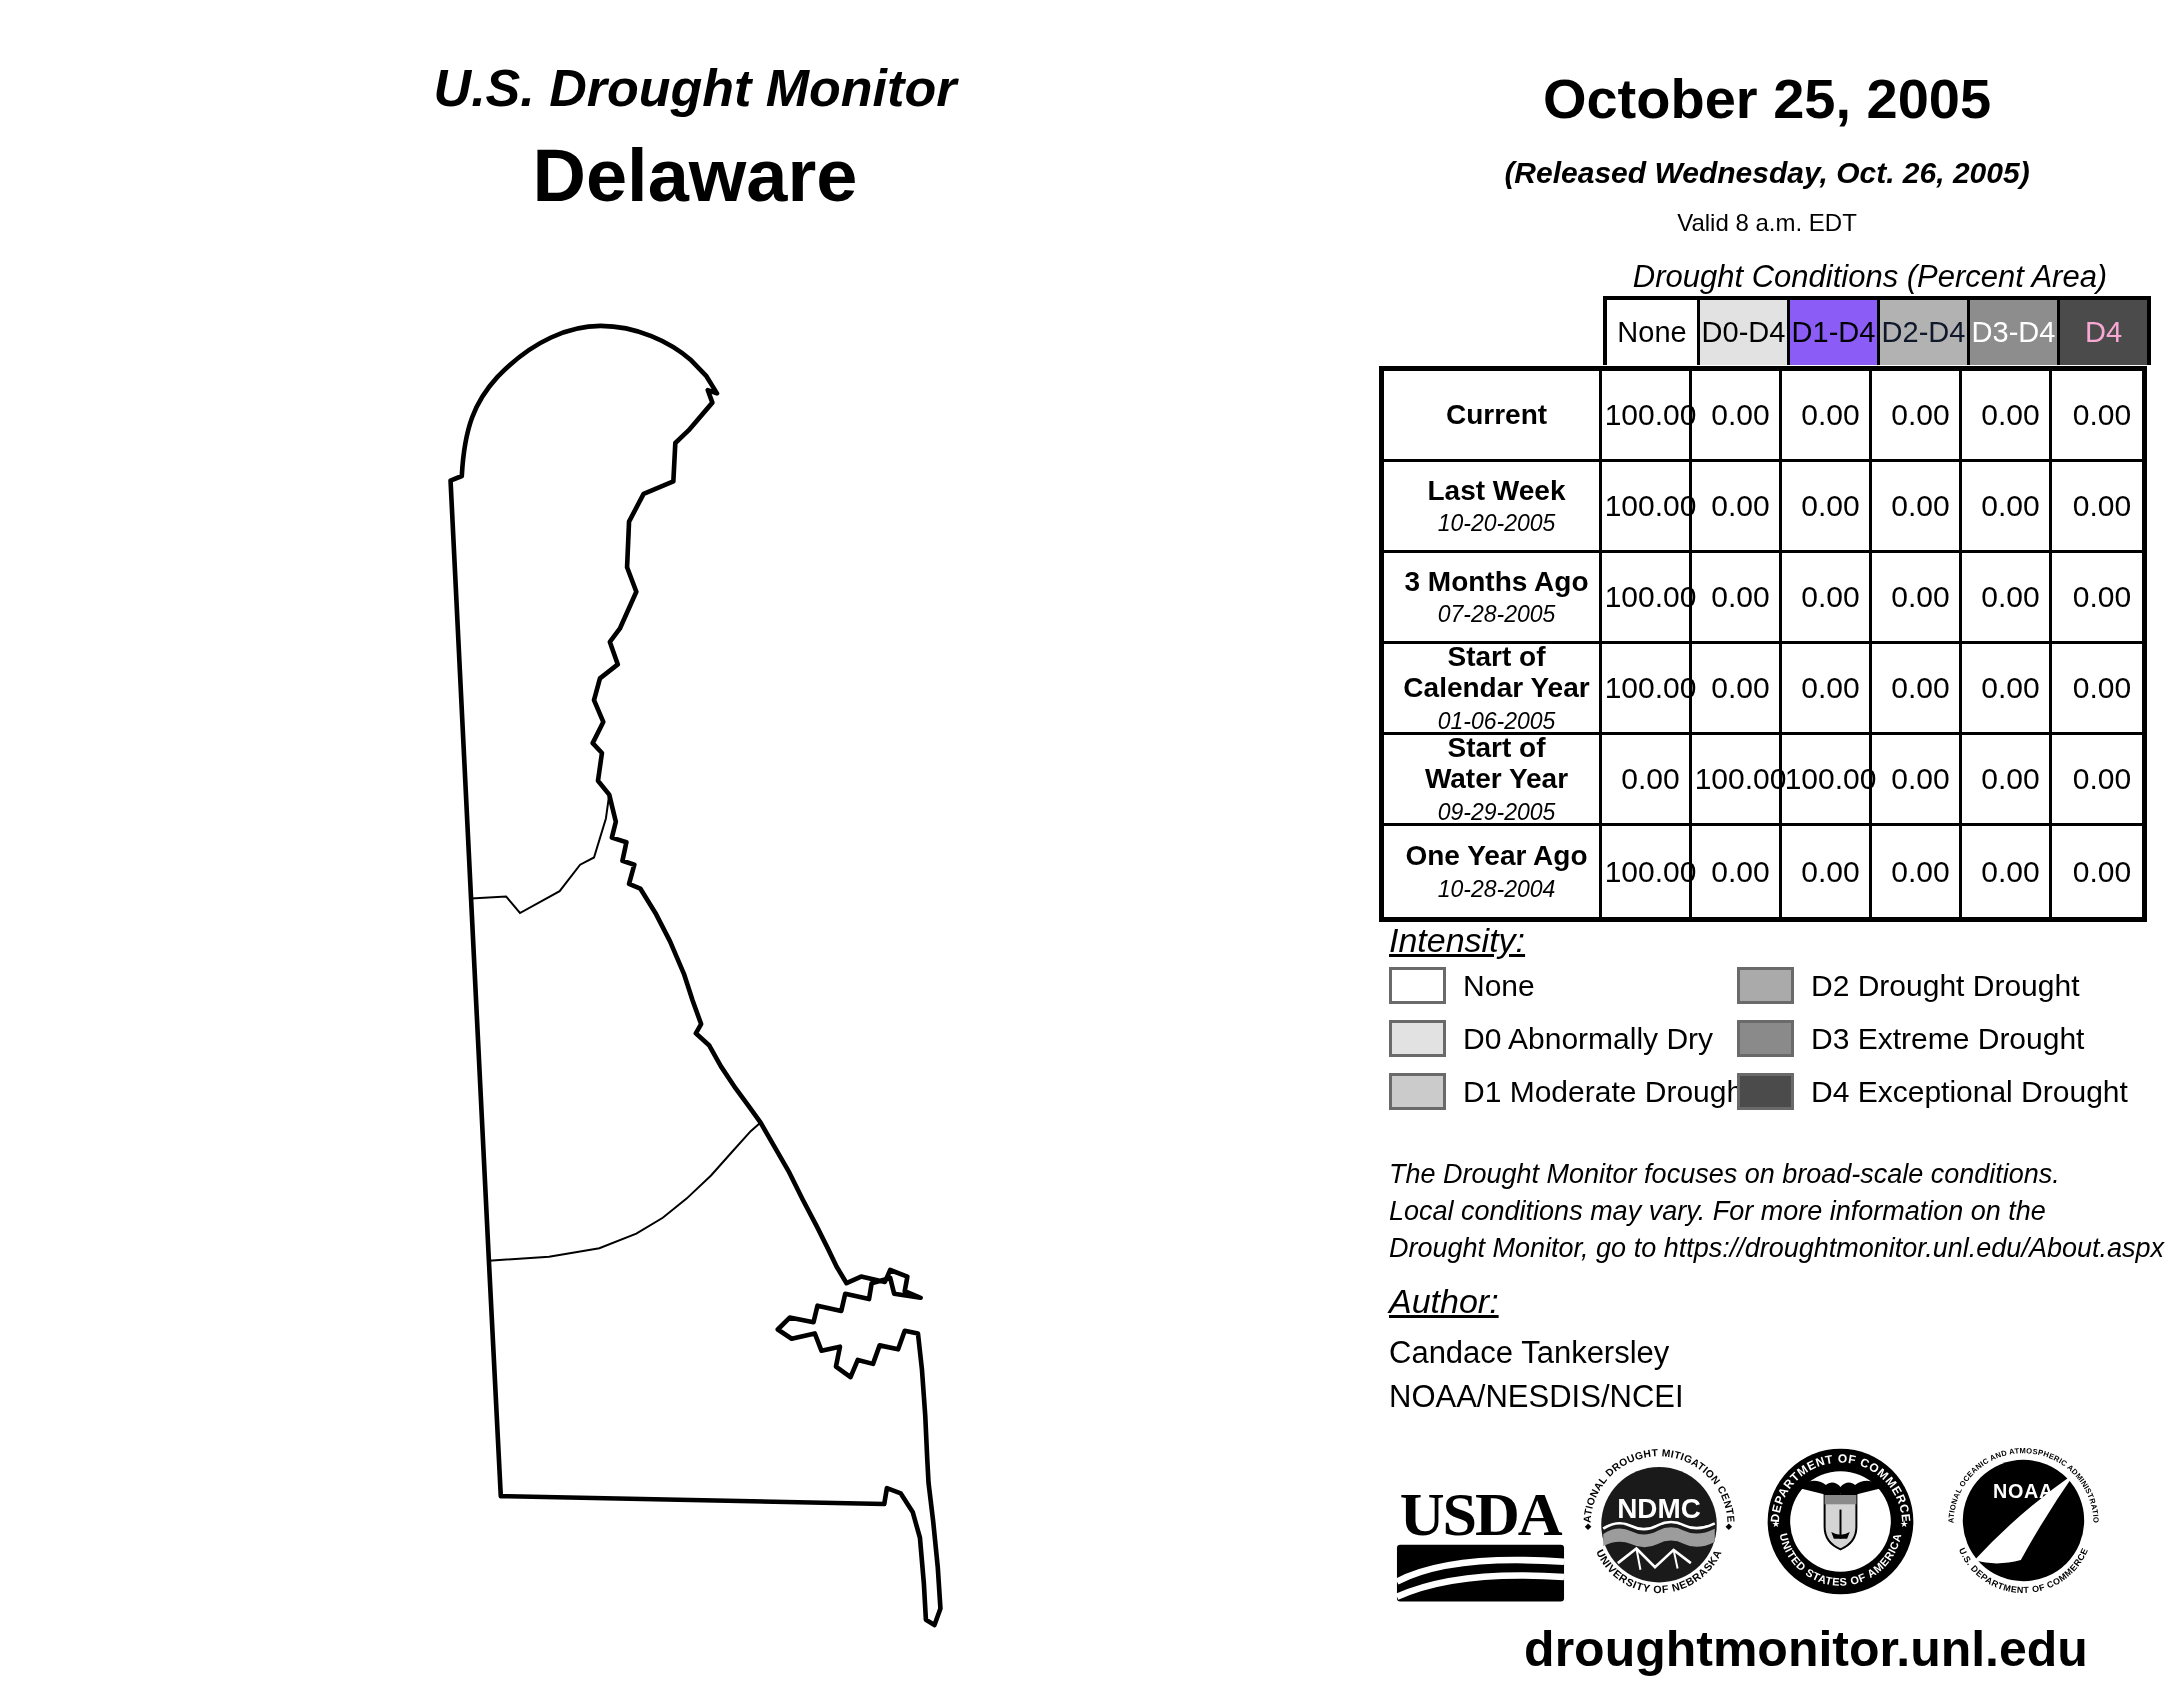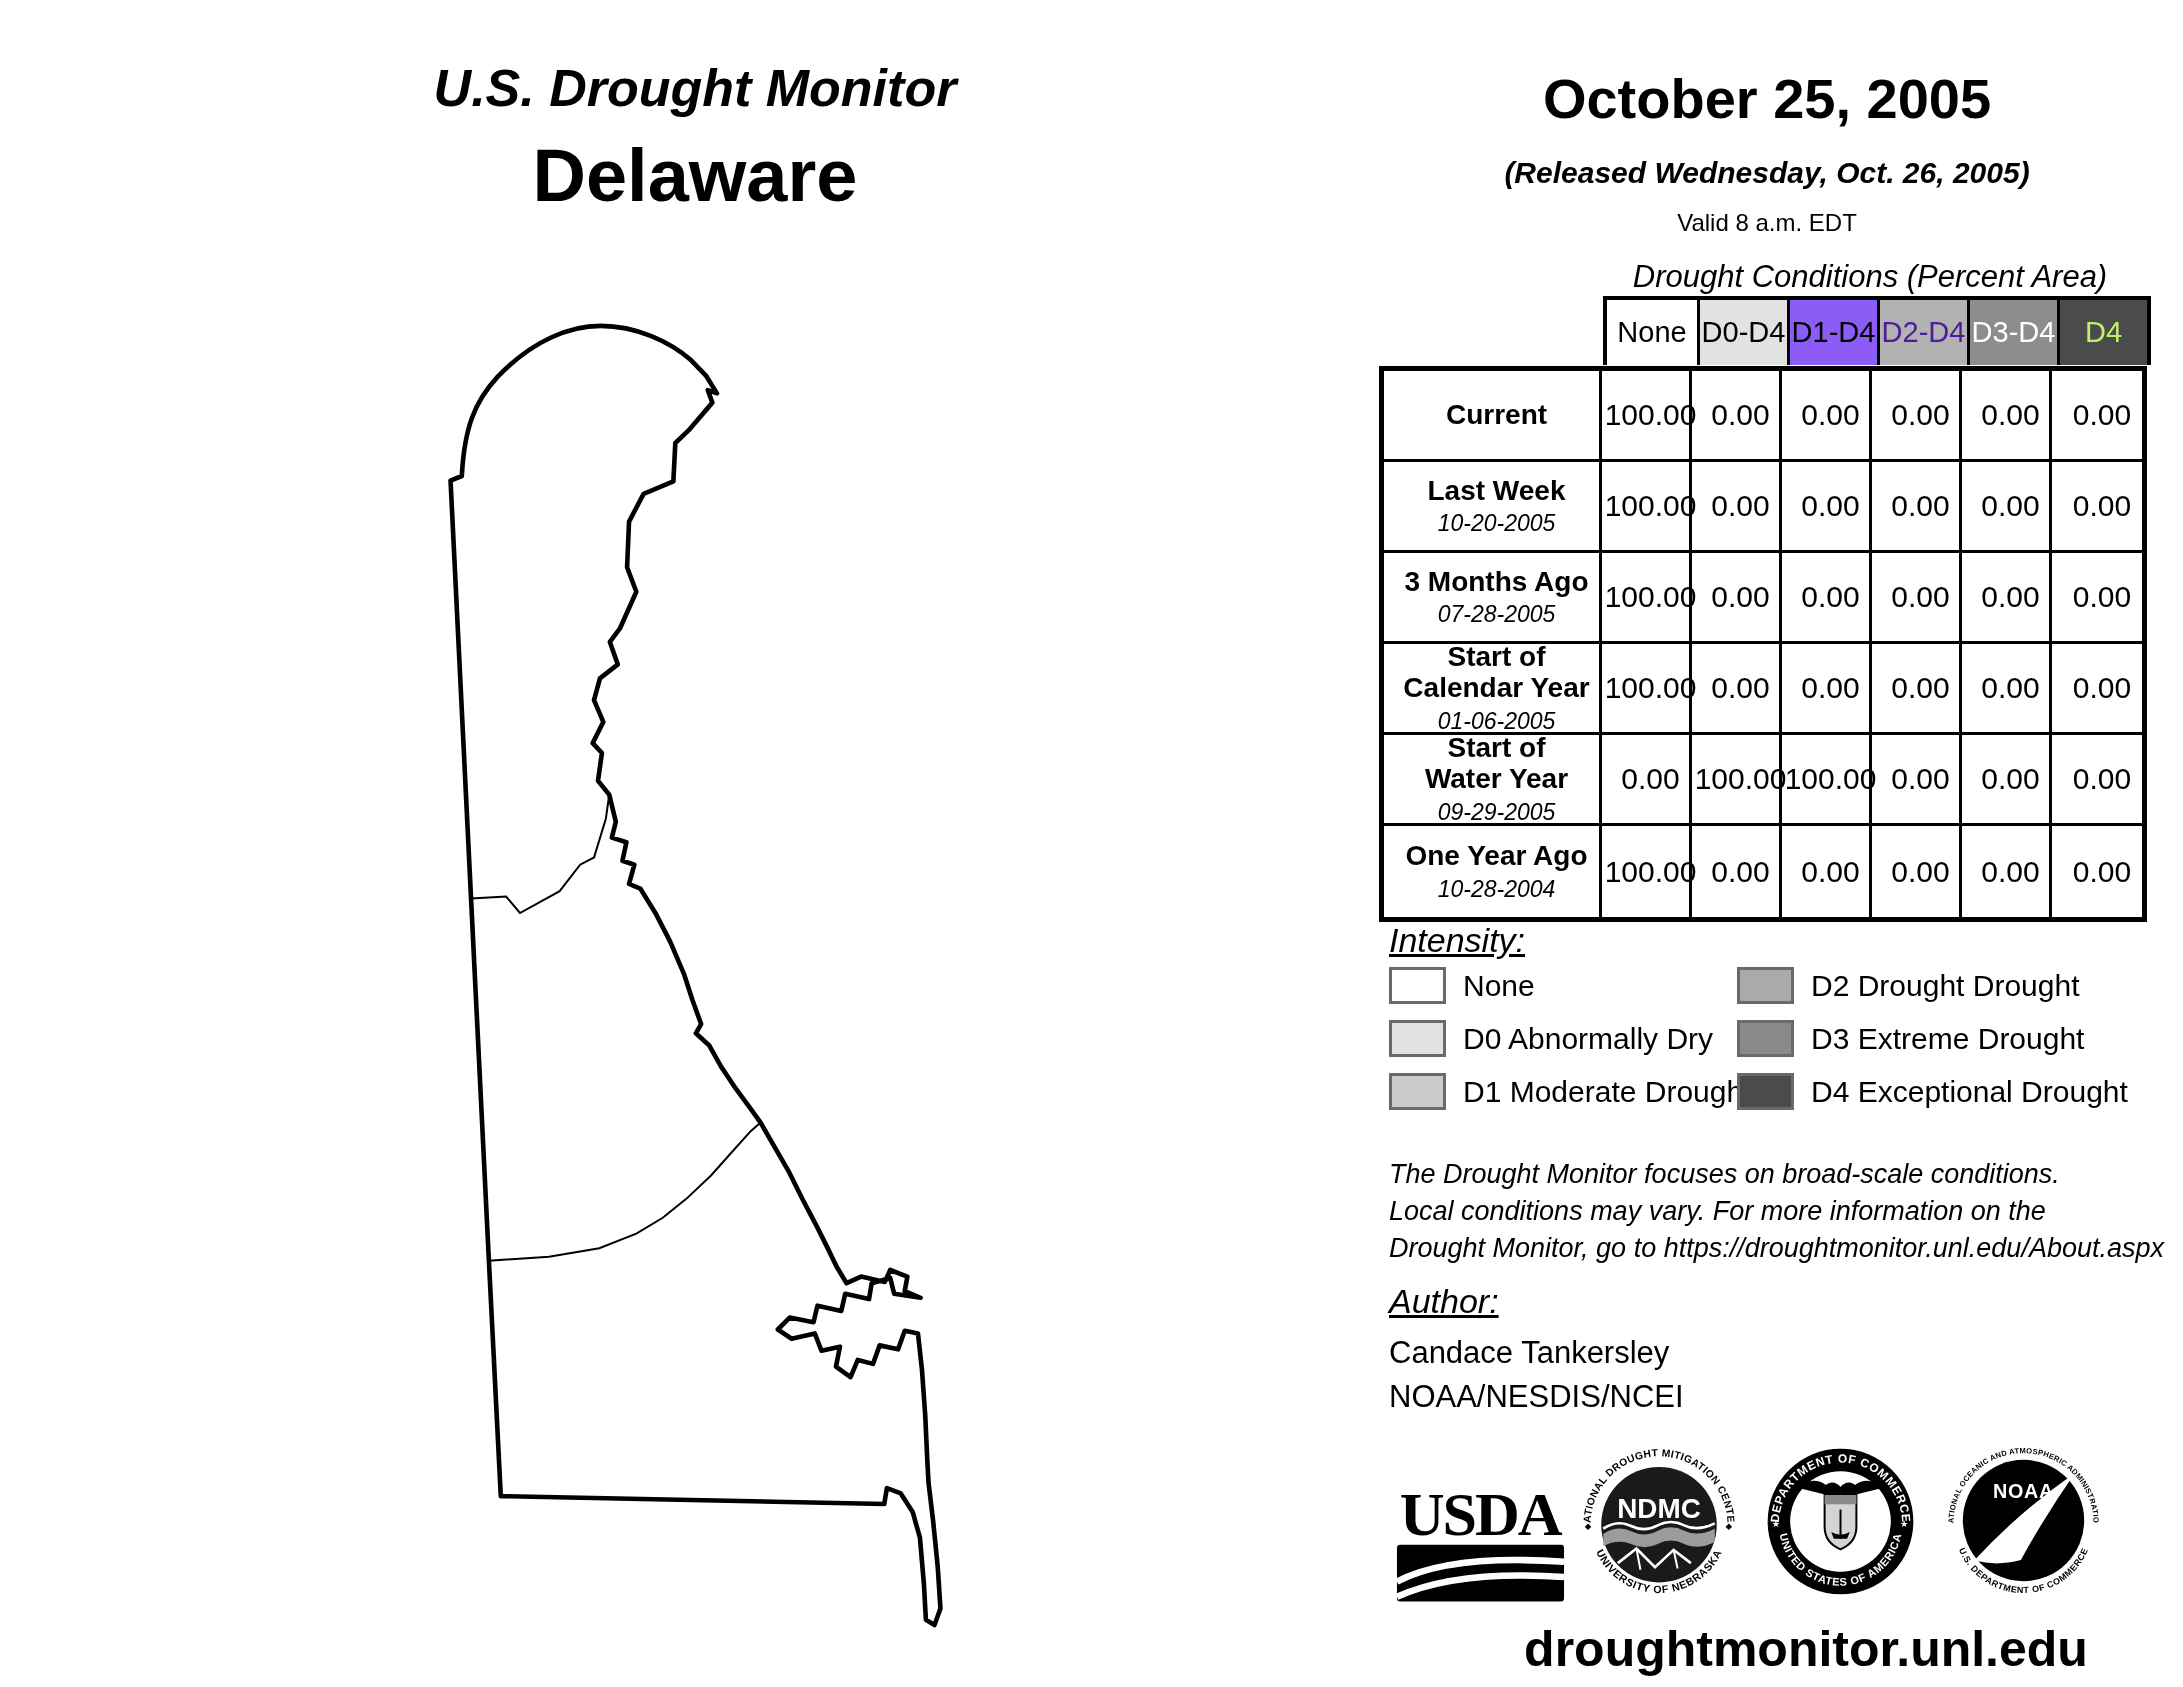--- a/index.html
+++ b/index.html
@@ -102,23 +102,23 @@
     <div class="date-line">October 25, 2005</div>
     <div class="released-line">(Released Wednesday, Oct. 26, 2005)</div>
     <div class="valid-line">Valid 8 a.m. EDT</div>
   </div>
 
   <div class="tbl-title">Drought Conditions (Percent Area)</div>
   <div class="thead">
       <div class="hcell" style="background: rgb(255, 255, 255); color: rgb(0, 0, 0);">None</div>
       <div class="hcell" style="background: rgb(226, 226, 226); color: rgb(0, 0, 0);">D0-D4</div>
       <div class="hcell" style="background: #8b5cf6; color: rgb(0, 0, 0);">D1-D4</div>
-      <div class="hcell" style="background: rgb(178, 178, 178); color: #4c1d95;">D2-D4</div>
+      <div class="hcell" style="background: rgb(178, 178, 178); color: #0f172a;">D2-D4</div>
       <div class="hcell" style="background: rgb(141, 141, 141); color: rgb(255, 255, 255);">D3-D4</div>
-      <div class="hcell" style="background: rgb(75, 75, 75); color: #bef264;">D4</div>
+      <div class="hcell" style="background: rgb(75, 75, 75); color: #f9a8d4;">D4</div>
     </div>
   <div class="tbody">
       <div class="cell label-cell">
         <div class="row-label">Current</div>
       </div>
       <div class="cell value-cell">100.00</div>
       <div class="cell value-cell">0.00</div>
       <div class="cell value-cell">0.00</div>
       <div class="cell value-cell">0.00</div>
       <div class="cell value-cell">0.00</div>

